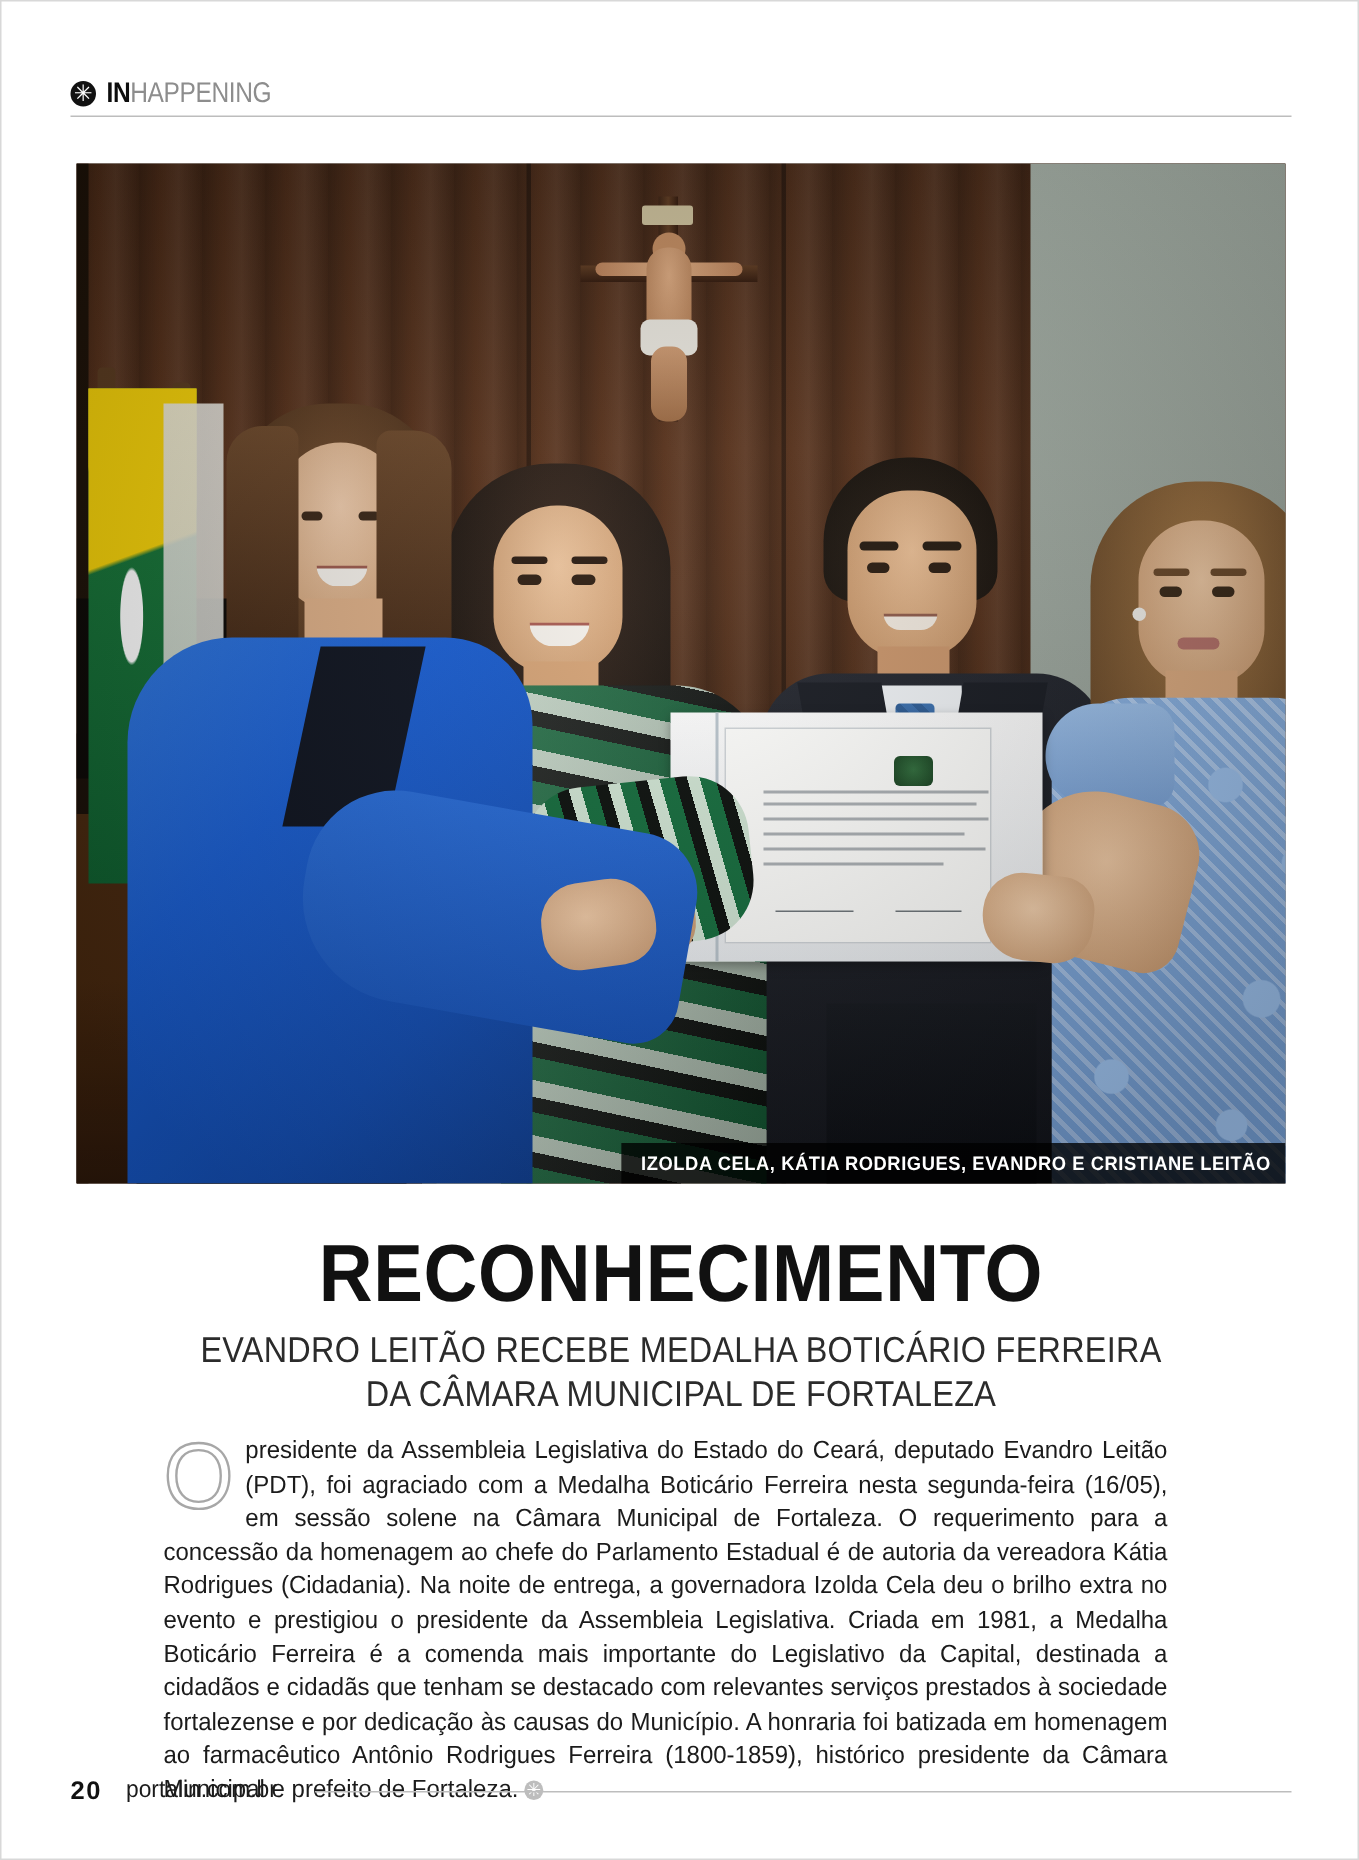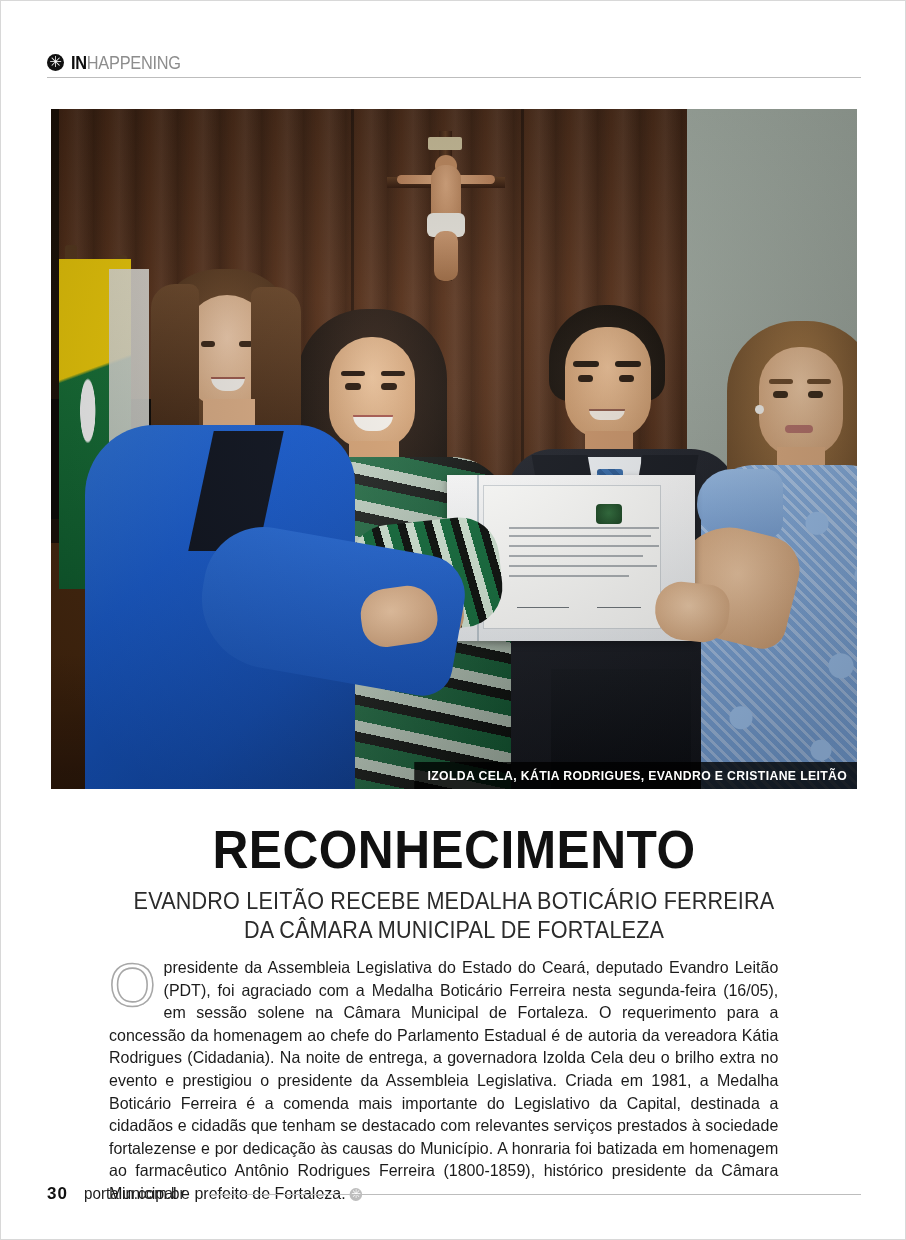--- a/index.html
+++ b/index.html
@@ -787,18 +787,18 @@
   <div class="subhead">
     <div>EVANDRO LEITÃO RECEBE MEDALHA BOTICÁRIO FERREIRA</div>
     <div>DA CÂMARA MUNICIPAL DE FORTALEZA</div>
   </div>
 
   <div class="body-copy">
     <span class="dropcap">O</span><span>presidente da Assembleia Legislativa do Estado do Ceará, deputado Evandro Leitão (PDT), foi agraciado com a Medalha Boticário Ferreira nesta segunda-feira (16/05), em sessão solene na Câmara Municipal de Fortaleza. O requerimento para a concessão da homenagem ao chefe do Parlamento Estadual é de autoria da vereadora Kátia Rodrigues (Cidadania). Na noite de entrega, a governadora Izolda Cela deu o brilho extra no evento e prestigiou o presidente da Assembleia Legislativa. Criada em 1981, a Medalha Boticário Ferreira é a comenda mais importante do Legislativo da Capital, destinada a cidadãos e cidadãs que tenham se destacado com relevantes serviços prestados à sociedade fortalezense e por dedicação às causas do Município. A honraria foi batizada em homenagem ao farmacêutico Antônio Rodrigues Ferreira (1800-1859), histórico presidente da Câmara Municipal e prefeito de Fortaleza.</span><span class="endmark"><span>✳</span></span>
   </div>
 
   <div class="footer">
-    <div class="folio">30</div>
+    <div class="folio">20</div>
     <div class="site">portalin.com.br</div>
     <div class="footer-rule"></div>
   </div>
 
 </div>
 
 </body></html>

